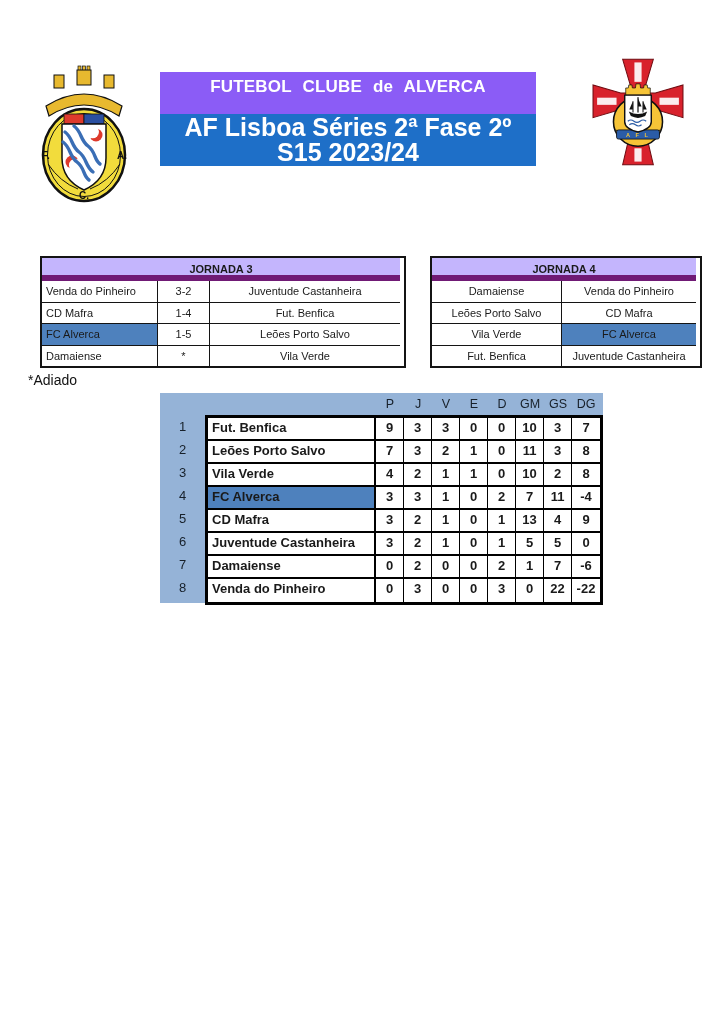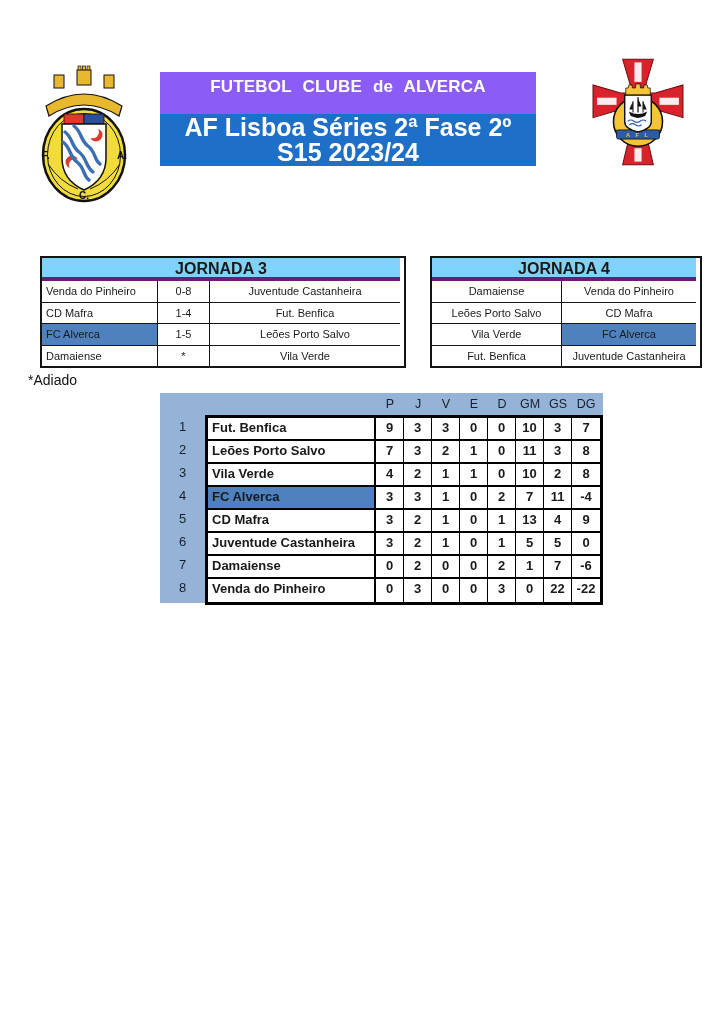--- a/index.html
+++ b/index.html
@@ -23,22 +23,22 @@
   .logo-left{left:34px;top:58px;width:100px;height:148px;}
   .logo-right{left:592px;top:58px;width:92px;height:108px;}
   
   .jtable{position:absolute;border:2px solid #141414;background:#fff;}
   .j3{left:40px;top:256px;width:362px;}
   .j4{left:430px;top:256px;width:268px;}
   .jgrid{display:grid;}
   .j3 .jgrid{grid-template-columns:116px 52px 190px;}
   .j4 .jgrid{grid-template-columns:130px 134px;}
   .jhead{
-    grid-column:1 / -1;background:#7dd3fc;border-bottom:4px solid #701a75;
-    font-weight:bold;font-size:16px;text-align:center;height:23px;line-height:22px;
+    grid-column:1 / -1;background:#c4b5fd;border-bottom:6px solid #701a75;
+    font-weight:bold;font-size:11px;text-align:center;height:23px;line-height:22px;
     box-sizing:border-box;
   }
   .jcell{
     height:21.5px;line-height:20px;font-size:11px;box-sizing:border-box;
     border-bottom:1.5px solid #141414;border-right:1.5px solid #141414;
     text-align:center;overflow:hidden;white-space:nowrap;background:#fff;
   }
   .jcell.last-col{border-right:none;}
   .jcell.last-row{border-bottom:none;height:20px;}
   .jcell.home-left{text-align:left;padding-left:4px;}
@@ -161,21 +161,21 @@
         <path d="M36.5,65 q3,-2.4 6,0 q3,2.4 6,0"></path>
       </g>
     </svg>
   </div>
 
   <div class="jtable j3">
     <div class="jgrid">
       <div class="jhead">JORNADA 3</div>
 
       <div class="jcell home-left">Venda do Pinheiro</div>
-      <div class="jcell">0-8</div>
+      <div class="jcell">3-2</div>
       <div class="jcell last-col">Juventude Castanheira</div>
 
       <div class="jcell home-left">CD Mafra</div>
       <div class="jcell">1-4</div>
       <div class="jcell last-col">Fut. Benfica</div>
 
       <div class="jcell home-left hl">FC Alverca</div>
       <div class="jcell">1-5</div>
       <div class="jcell last-col">Leões Porto Salvo</div>
 

